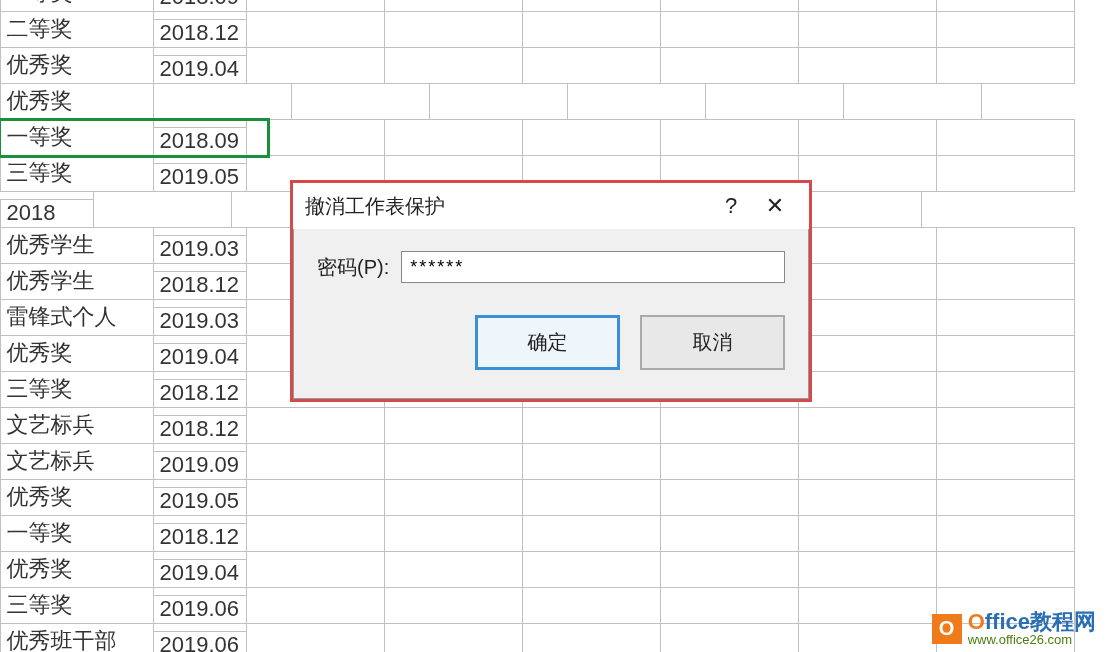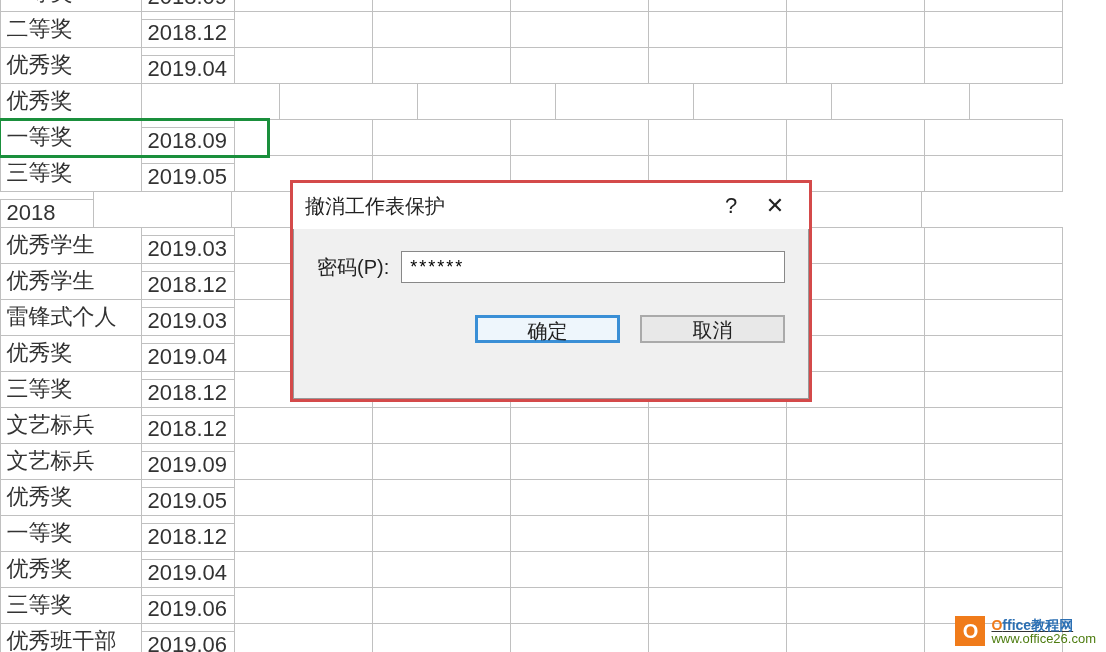--- a/index.html
+++ b/index.html
@@ -27,21 +27,21 @@
     .cell {
       border: 1px solid #c0c0c0;
       margin: -0.5px;
       padding: 3px 6px;
       display: flex;
       align-items: center;
       background: #fff;
       white-space: nowrap;
       overflow: hidden;
     }
-    .cA { width: 142px; }
+    .cA { width: 154px; }
     .cB { width: 94px; margin-top: 8px; }
     .cw { width: 139px; }
     .selection {
       position: absolute;
       border: 3px solid #1a8f3c;
       pointer-events: none;
       left: -2px;
       top: 118px;
       width: 272px;
       height: 40px;
@@ -101,21 +101,21 @@
       letter-spacing: 2px;
     }
     .dlg-buttons {
       display: flex;
       justify-content: flex-end;
       gap: 20px;
       padding: 10px 24px 0 0;
     }
     .dlg-btn {
       width: 145px;
-      height: 28px;
+      height: 55px;
       font-size: 20px;
       background: #e8e8e8;
       border: 2px solid #aaa;
       cursor: pointer;
       color: #222;
       font-family: inherit;
     }
     .dlg-btn.primary {
       border: 3px solid #3a8fd6;
       background: #eef6fc;
@@ -139,23 +139,22 @@
       color: #fff;
       font-weight: bold;
       font-size: 20px;
     }
     .wm-text {
       display: flex;
       flex-direction: column;
       line-height: 1;
     }
     .wm-top {
-      font-size: 14px;
+      font-size: 22px;
       font-weight: bold;
-      text-decoration: underline;
     }
     .wm-top .o { color: #f07b1a; }
     .wm-top .r { color: #2b6fb3; }
     .wm-bot {
       font-size: 13px;
       color: #4d7c0f;
     }
   </style>
 </head>
 <body>

